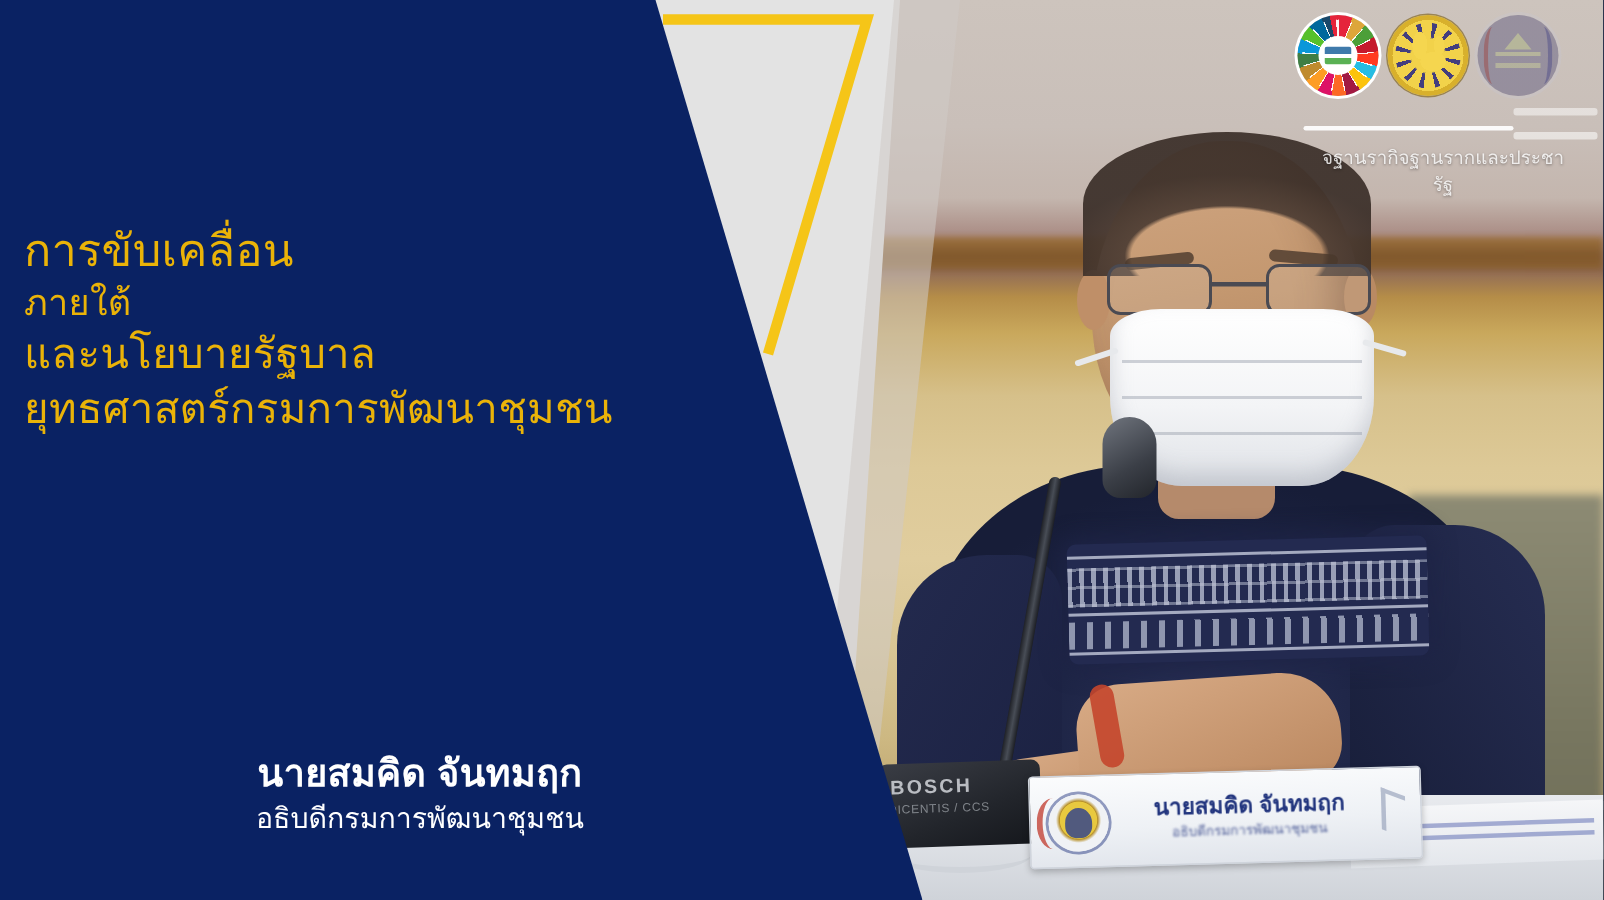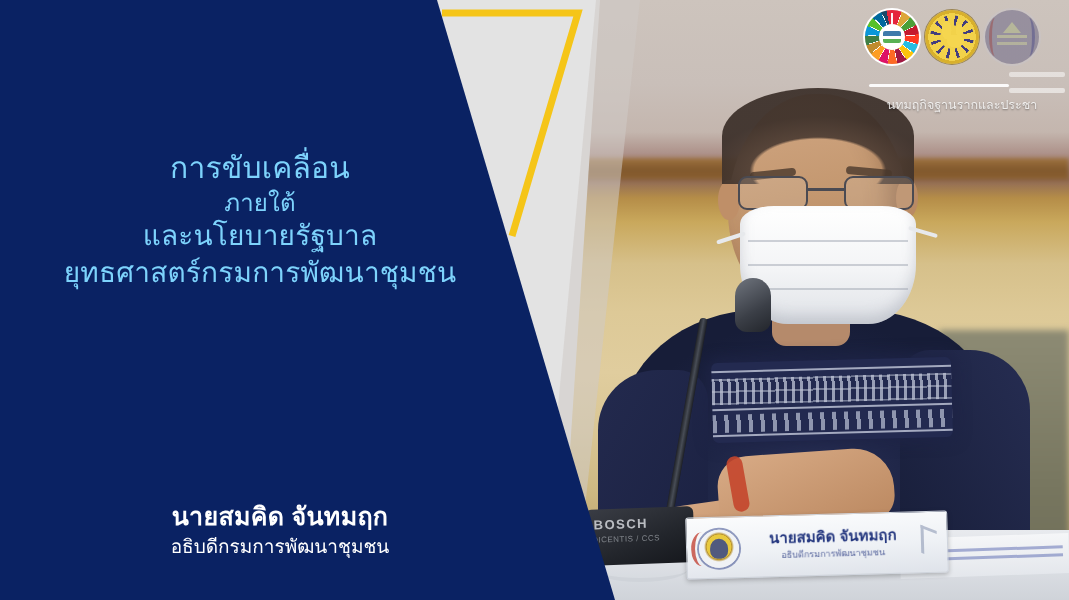--- a/index.html
+++ b/index.html
@@ -223,22 +223,22 @@
   }
   .navy-panel{
     position:absolute;left:0;top:0;width:1069px;height:600px;
     background:#0a2263;
     clip-path:polygon(0 0, 437px 0, 615px 600px, 0 600px);
     z-index:12;
   }
 
   
   .title-block{
-    position:absolute;left:0;top:148px;width:520px;
-    z-index:20;text-align:center;color:#7dd3fc;
+    position:absolute;left:16px;top:148px;width:520px;
+    z-index:20;color:#eab308;
     font-family:"Liberation Sans","DejaVu Sans",sans-serif;
   }
   .title-line{
     display:block;line-height:1.30;font-size:29px;font-weight:400;
     letter-spacing:.2px;white-space:nowrap;
   }
   .title-line.l1{font-size:30px;}
   .title-line.l2{font-size:29px;}
   .title-line.l3{font-size:24px;}
   .title-line.l4{font-size:28px;}
@@ -452,17 +452,18 @@
       <div class="logo logo-faded">
         <div class="arc-l"></div>
         <div class="arc-r"></div>
         <div class="pavilion"></div>
       </div>
     </div>
     <div class="logo-rule2"></div>
     <div class="logo-rule3"></div>
     <div class="logo-rule"></div>
     <div class="org-text">
-      <span>นทมฤกิจฐานรากและประชา</span>
+      <span>จฐานรากิจฐานรากและประชา</span>
+      <span>รัฐ</span>
     </div>
   </div>
 
 </div>
 
 </body></html>

